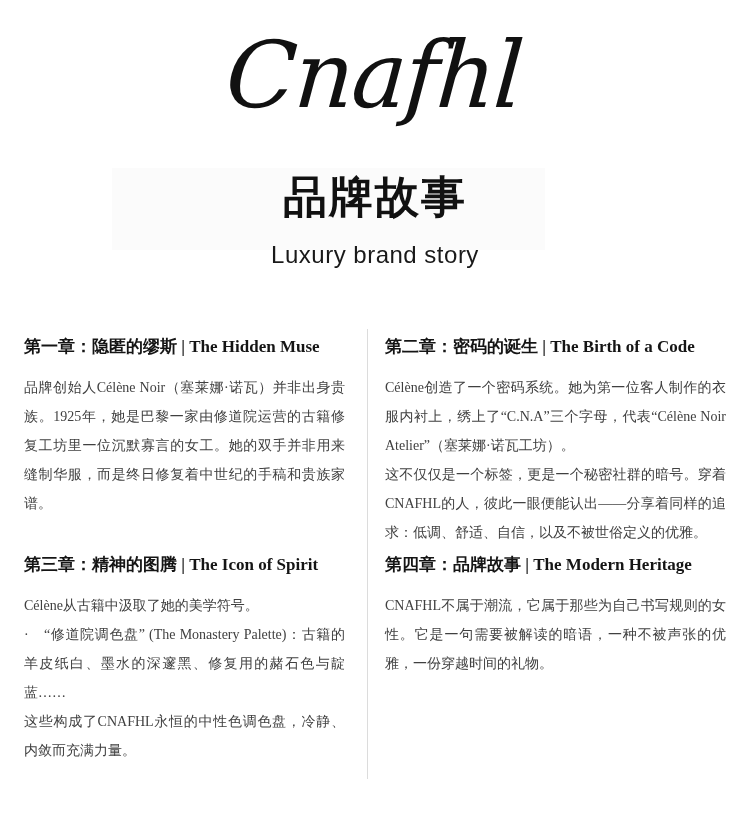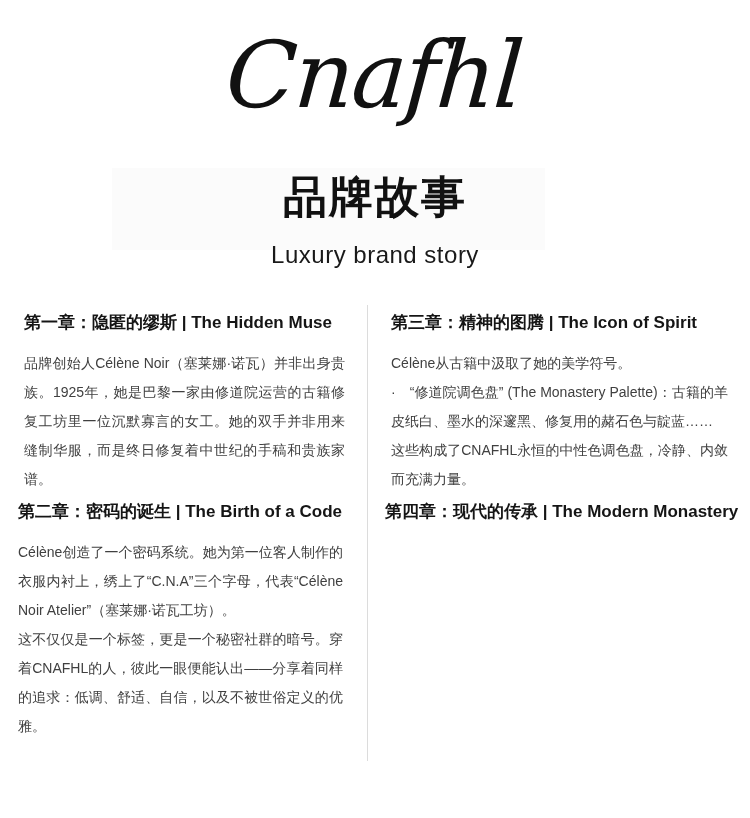--- a/index.html
+++ b/index.html
@@ -49,23 +49,24 @@
   .subtitle {
     margin-top: 17px;
     font-size: 24px;
     font-weight: 400;
     color: #1a1a1a;
     letter-spacing: 0.5px;
   }
 
   .grid {
     position: relative;
-    margin-top: 42px;
+    margin-top: 66px;
     display: grid;
     grid-template-columns: 367px 383px;
+    font-family: Liberation Serif, serif;
   }
   .divider {
     position: absolute;
     left: 367px;
     top: -6px;
     bottom: -14px;
     width: 1px;
     background: #dcdcdc;
   }
   .cell { padding: 0 22px 0 24px; }
@@ -102,31 +103,32 @@
   </div>
 
   <div class="grid">
     <div class="divider"></div>
 
     <section class="cell left row1">
       <h2>第一章：隐匿的缪斯 | The Hidden Muse</h2>
       <p>品牌创始人Célène Noir（塞莱娜·诺瓦）并非出身贵族。1925年，她是巴黎一家由修道院运营的古籍修复工坊里一位沉默寡言的女工。她的双手并非用来缝制华服，而是终日修复着中世纪的手稿和贵族家谱。</p>
     </section>
 
+    <section class="cell right row1">
+      <h2>第二章：密码的诞生 | The Birth of a Code</h2>
+      <p>Célène创造了一个密码系统。她为第一位客人制作的衣服内衬上，绣上了“C.N.A”三个字母，代表“Célène Noir Atelier”（塞莱娜·诺瓦工坊）。</p>
+      <p>这不仅仅是一个标签，更是一个秘密社群的暗号。穿着CNAFHL的人，彼此一眼便能认出——分享着同样的追求：低调、舒适、自信，以及不被世俗定义的优雅。</p>
+    </section>
+
     <section class="cell left row2">
       <h2>第三章：精神的图腾 | The Icon of Spirit</h2>
       <p>Célène从古籍中汲取了她的美学符号。</p>
       <p>·　“修道院调色盘” (The Monastery Palette)：古籍的羊皮纸白、墨水的深邃黑、修复用的赭石色与靛蓝……</p>
       <p>这些构成了CNAFHL永恒的中性色调色盘，冷静、内敛而充满力量。</p>
     </section>
 
-    <section class="cell right row1">
-      <h2>第二章：密码的诞生 | The Birth of a Code</h2>
-      <p>Célène创造了一个密码系统。她为第一位客人制作的衣服内衬上，绣上了“C.N.A”三个字母，代表“Célène Noir Atelier”（塞莱娜·诺瓦工坊）。</p>
-      <p>这不仅仅是一个标签，更是一个秘密社群的暗号。穿着CNAFHL的人，彼此一眼便能认出——分享着同样的追求：低调、舒适、自信，以及不被世俗定义的优雅。</p>
-    </section>
-
     <section class="cell right row2">
-      <h2>第四章：现代的传承 | The Modern Monastery</h2>
+      <h2>第四章：品牌故事 | The Modern Heritage</h2>
+      <p>CNAFHL不属于潮流，它属于那些为自己书写规则的女性。它是一句需要被解读的暗语，一种不被声张的优雅，一份穿越时间的礼物。</p>
     </section>
   </div>
 
 </div>
 
 </body></html>

